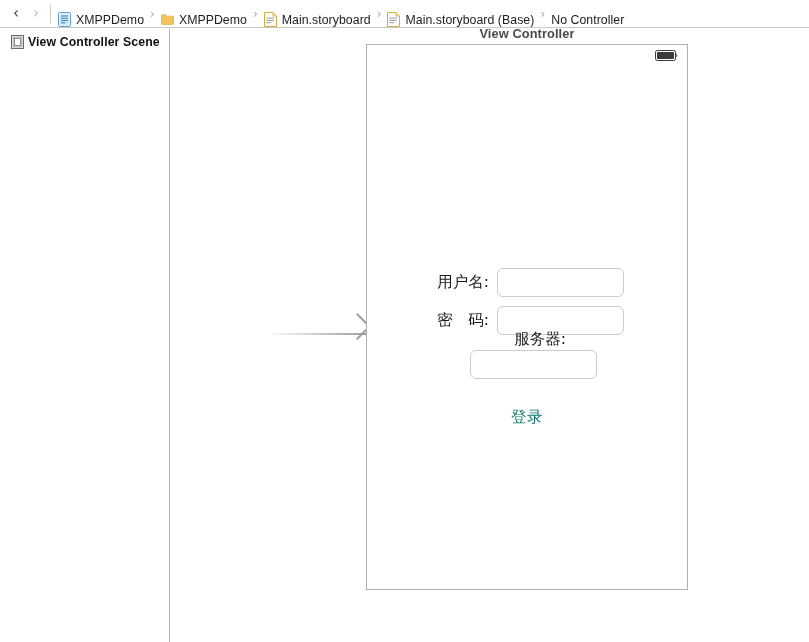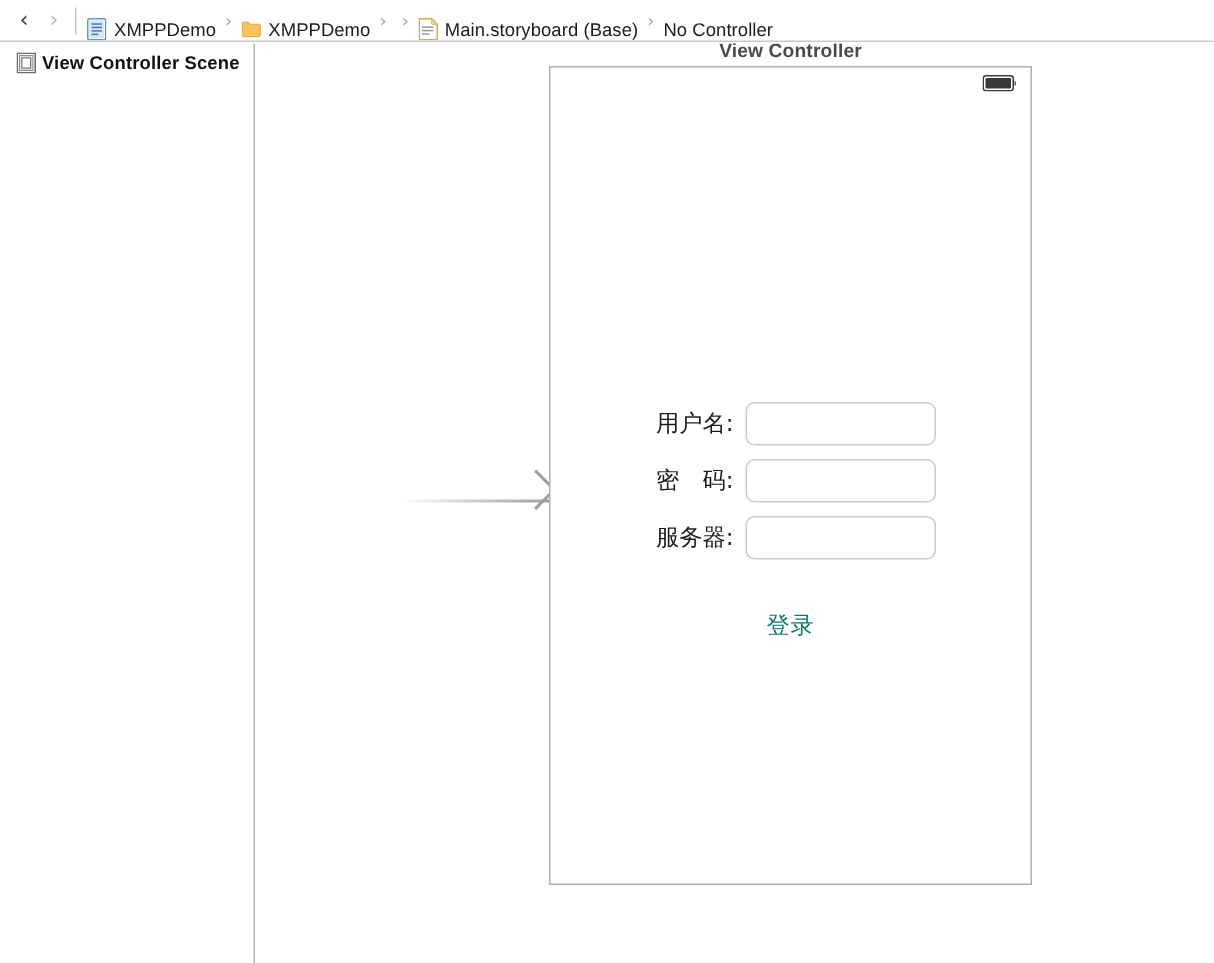--- a/index.html
+++ b/index.html
@@ -216,21 +216,21 @@
   }
   .field-row {
     position: absolute;
     display: flex;
     align-items: center;
     left: 48px;
     width: 236px;
   }
   .field-row.r1 { top: 223px; }
   .field-row.r2 { top: 261px; }
-  .field-row.r3 { top: 299px; }
+  .field-row.r3 { top: 284px; flex-direction: column; }
   .field-label {
     width: 82px;
     text-align: right;
     padding-right: 8px;
     font-size: 15.5px;
     color: #1b1b1b;
     font-family: "DejaVu Sans", "Liberation Sans", sans-serif;
     white-space: pre;
     box-sizing: border-box;
   }
@@ -294,20 +294,30 @@
       <span class="crumb-sep">›</span>
 
       <div class="crumb">
         <svg class="crumb-icon" viewBox="0 0 14 15">
           <path d="M0.5 3.2 A0.8 0.8 0 0 1 1.3 2.4 H5 L6.3 3.9 H12.7 A0.8 0.8 0 0 1 13.5 4.7 V12 A0.8 0.8 0 0 1 12.7 12.8 H1.3 A0.8 0.8 0 0 1 0.5 12 Z" fill="#f3c55a" stroke="#d9a63c" stroke-width="0.7"></path>
         </svg>
         <span class="crumb-label">XMPPDemo</span>
       </div>
       <span class="crumb-sep">›</span>
 
+      <div class="crumb">
+        <svg class="crumb-icon" viewBox="0 0 13 15">
+          <path d="M0.5 0.5 H8.8 L12.5 4.2 V14.5 H0.5 Z" fill="#ffffff" stroke="#d8ab3f"></path>
+          <path d="M8.8 0.5 L12.5 4.2 H8.8 Z" fill="#f2dca3" stroke="#d8ab3f" stroke-width="0.6"></path>
+          <rect x="2.3" y="5.6" width="7.6" height="1" fill="#9a9a9a"></rect>
+          <rect x="2.3" y="7.9" width="7.6" height="1" fill="#9a9a9a"></rect>
+          <rect x="2.3" y="10.2" width="5" height="1" fill="#9a9a9a"></rect>
+        </svg>
+        <span class="crumb-label">Main.storyboard</span>
+      </div>
       <span class="crumb-sep">›</span>
 
       <div class="crumb">
         <svg class="crumb-icon" viewBox="0 0 13 15">
           <path d="M0.5 0.5 H8.8 L12.5 4.2 V14.5 H0.5 Z" fill="#ffffff" stroke="#d8ab3f"></path>
           <path d="M8.8 0.5 L12.5 4.2 H8.8 Z" fill="#f2dca3" stroke="#d8ab3f" stroke-width="0.6"></path>
           <rect x="2.3" y="5.6" width="7.6" height="1" fill="#9a9a9a"></rect>
           <rect x="2.3" y="7.9" width="7.6" height="1" fill="#9a9a9a"></rect>
           <rect x="2.3" y="10.2" width="5" height="1" fill="#9a9a9a"></rect>
         </svg>

